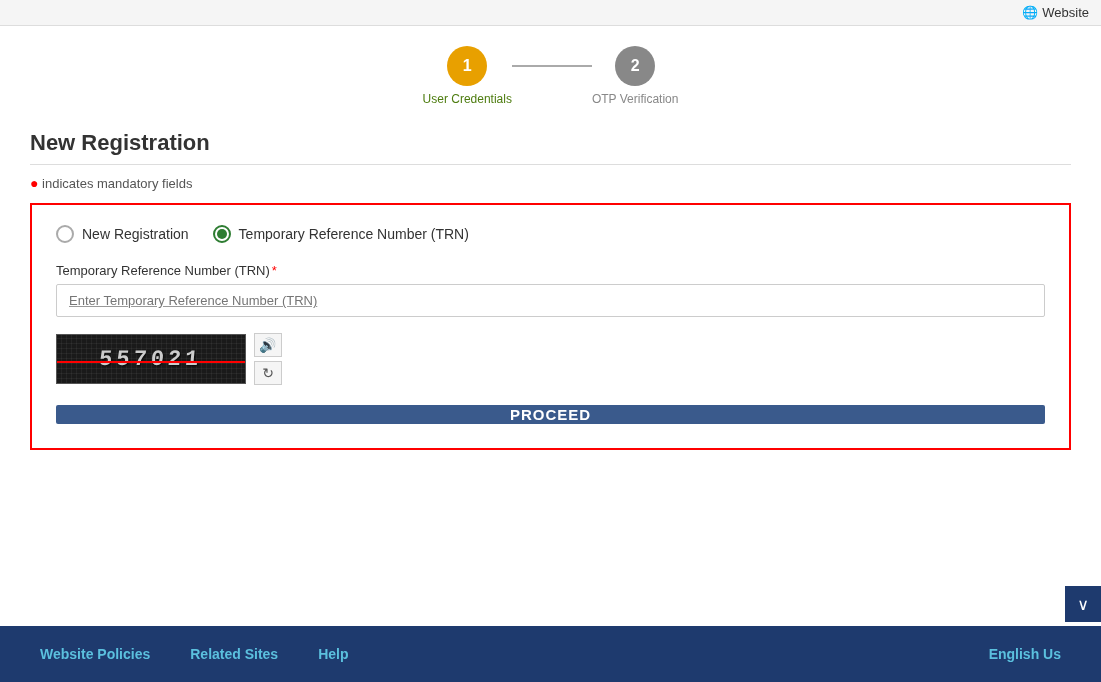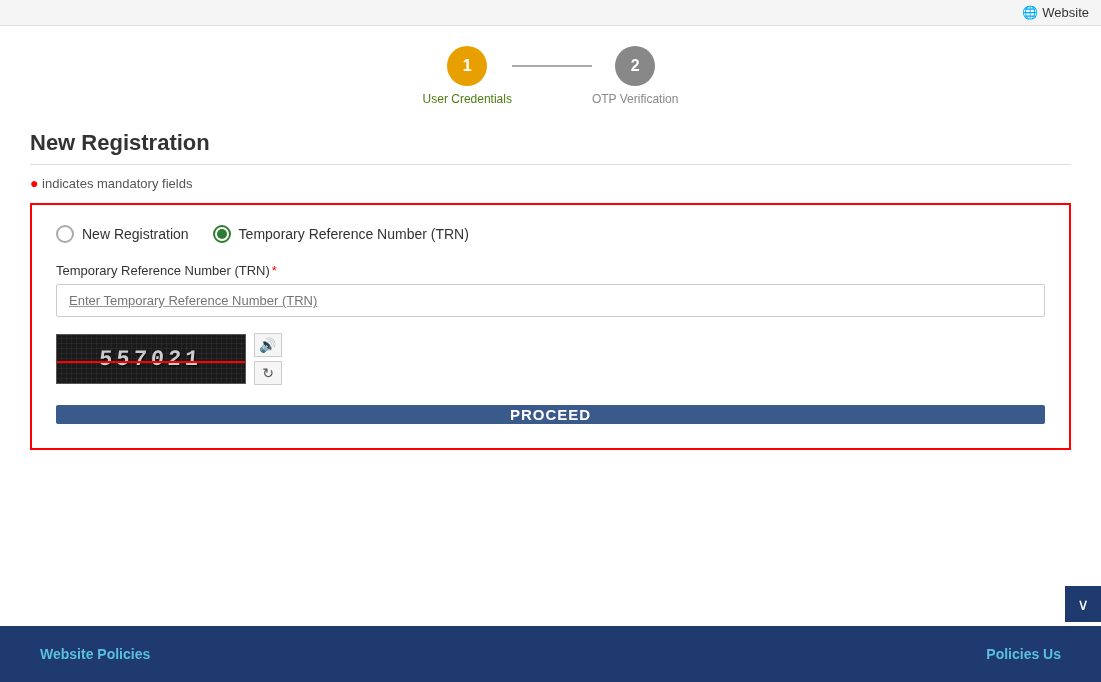--- a/index.html
+++ b/index.html
@@ -402,15 +402,17 @@
 
   </div>
 </div>
 
 <div class="scroll-btn">
   <span>∨</span>
 </div>
 
 <div class="footer">
   <a class="footer-link">Website Policies</a>
+  <a class="footer-link">Related Sites</a>
+  <a class="footer-link">Help</a>
   <div class="footer-spacer"></div>
-  <a class="footer-link">Policies Us</a>
+  <a class="footer-link">English Us</a>
 </div>
 
 </body></html>

